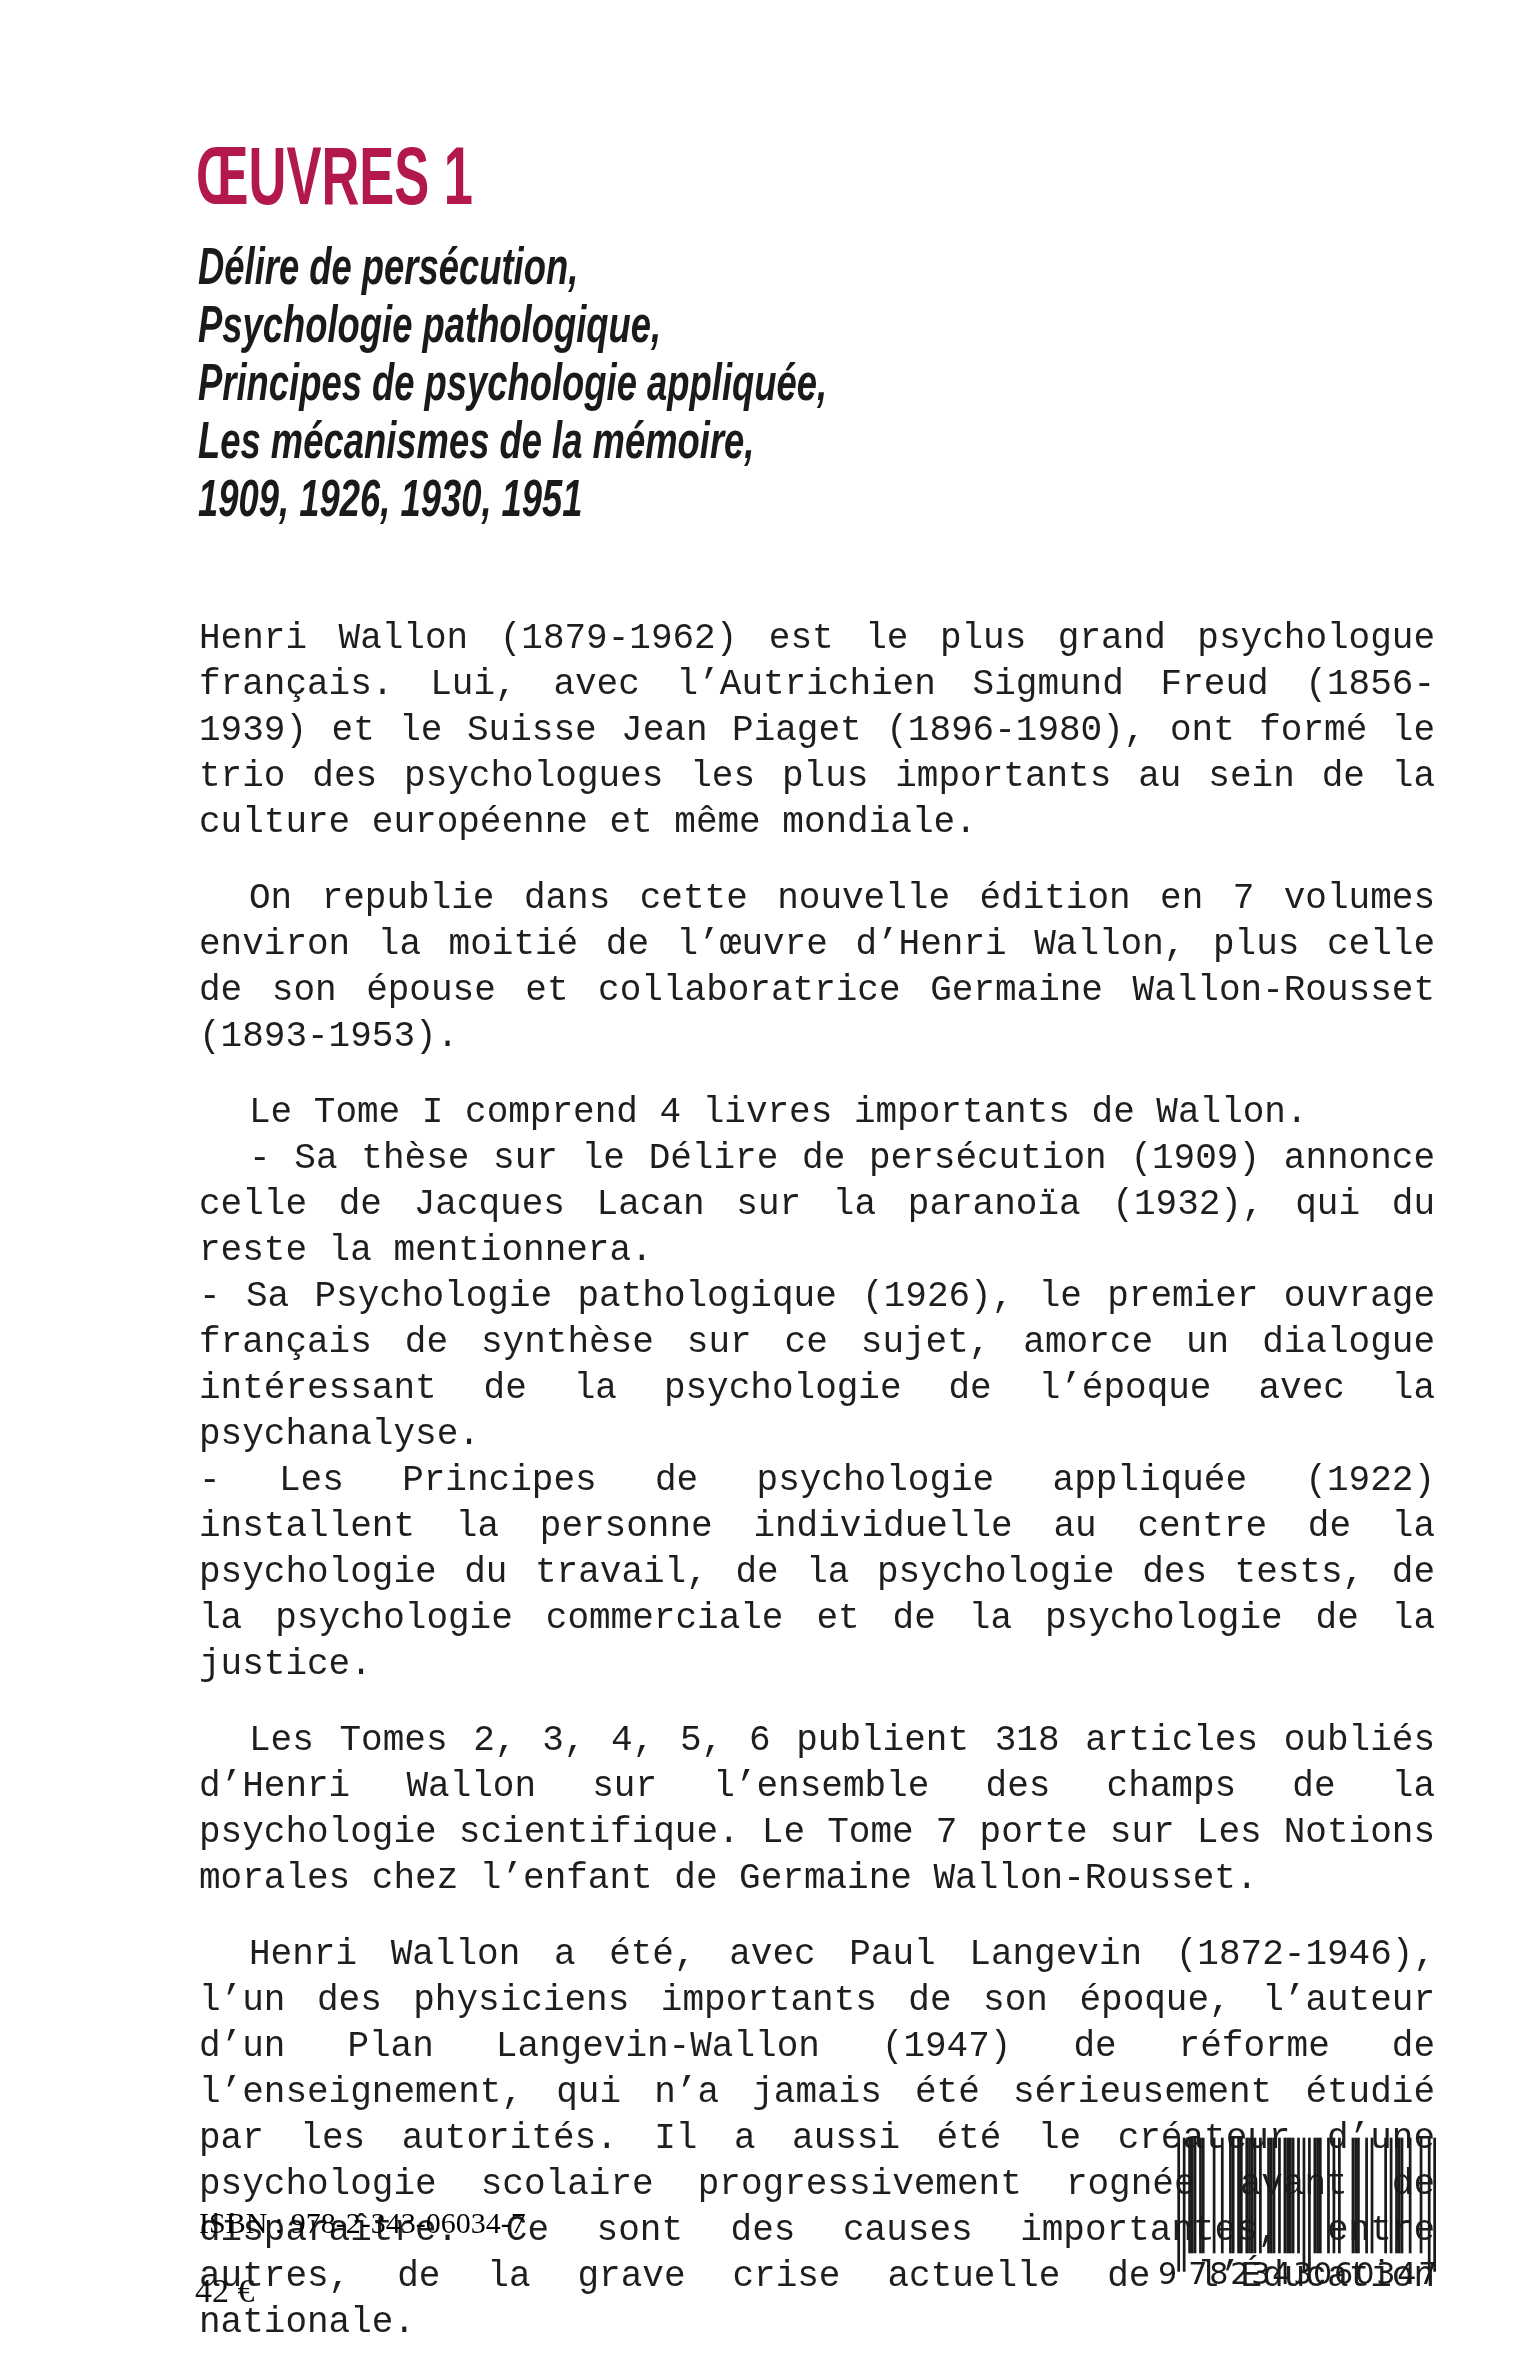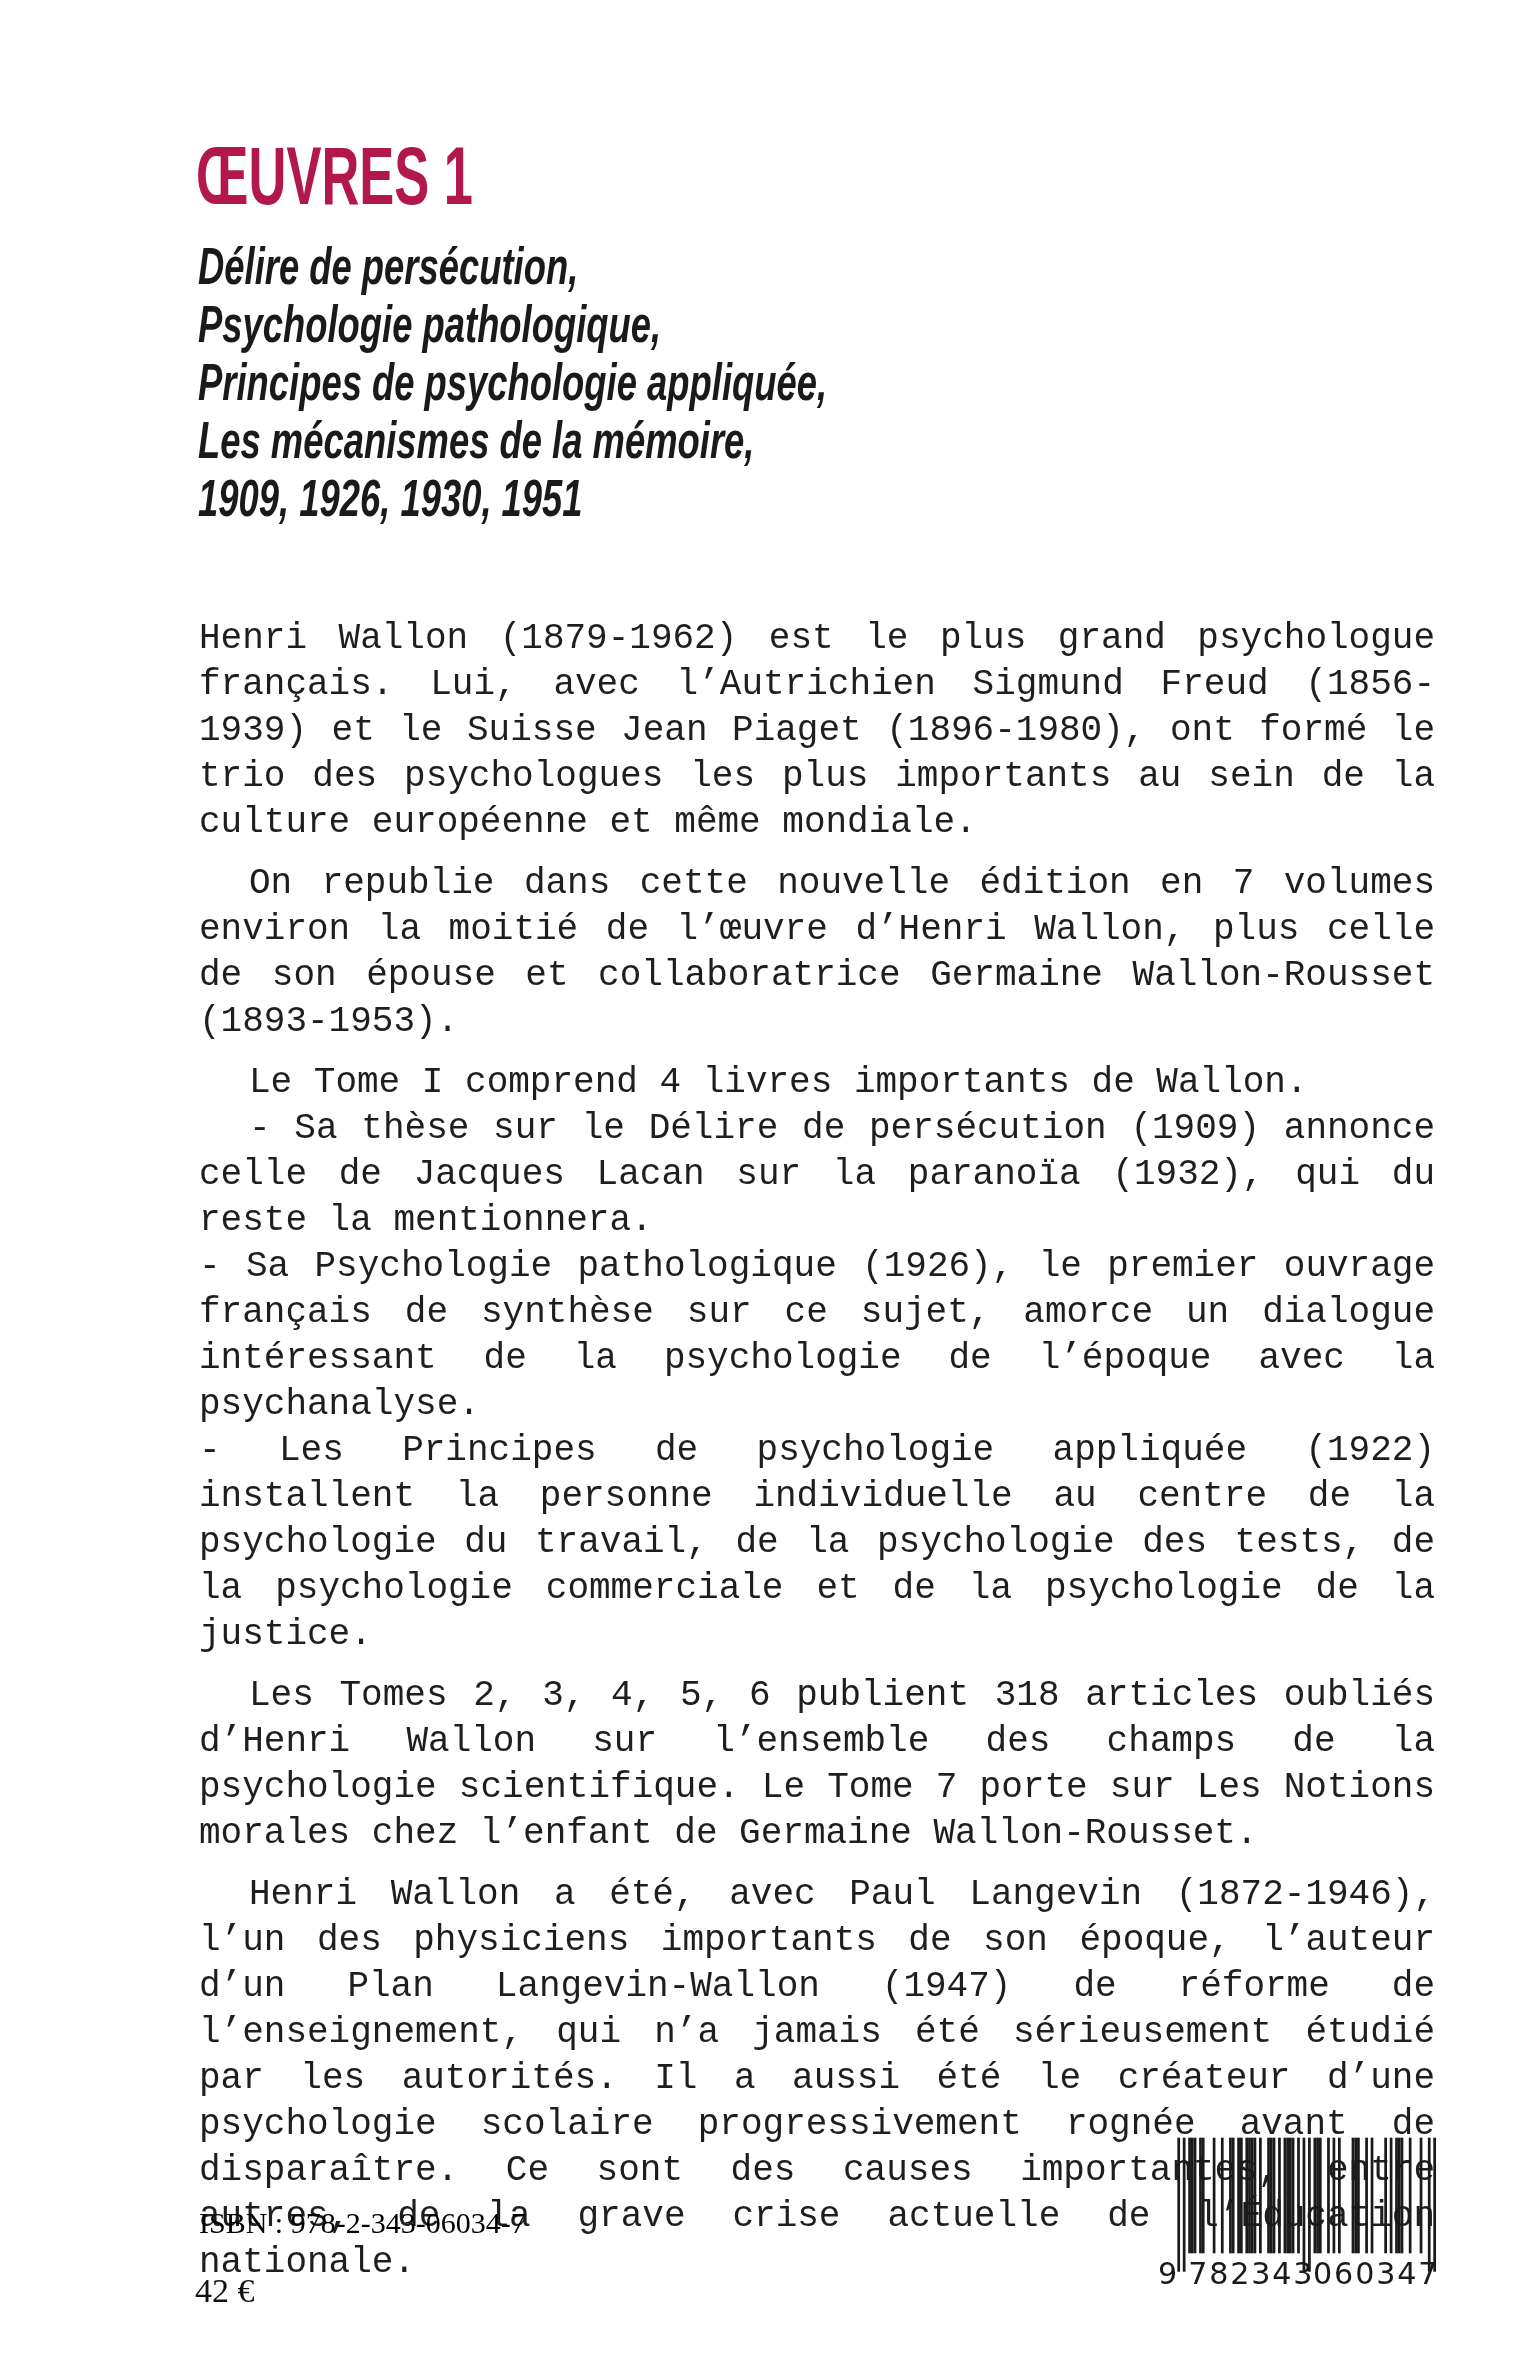--- a/index.html
+++ b/index.html
@@ -29,21 +29,21 @@
   .subtitle div { white-space: nowrap; }
 
   .body {
     position: absolute; left: 199px; top: 616px; width: 1236px;
     font-family: "Liberation Serif", serif;
     font-size: 36px; line-height: 46px;
     color: #1e1e1e;
     text-align: justify;
   }
   .body p { margin: 0; }
-  .body p.gap { margin-top: 15px; }
+  .body p.gap { margin-top: 30px; }
   .body p.indent { text-indent: 50px; }
   .body p.noind { text-indent: 0; }
   .body p.last-left { text-align-last: left; font-family: Liberation Mono, monospace; }
 
   .isbn {
     position: absolute; left: 199px; top: 2204px;
     font-family: "Liberation Serif", serif;
     font-size: 30px; line-height: 37px; color: #000000;
     white-space: nowrap;
   }

